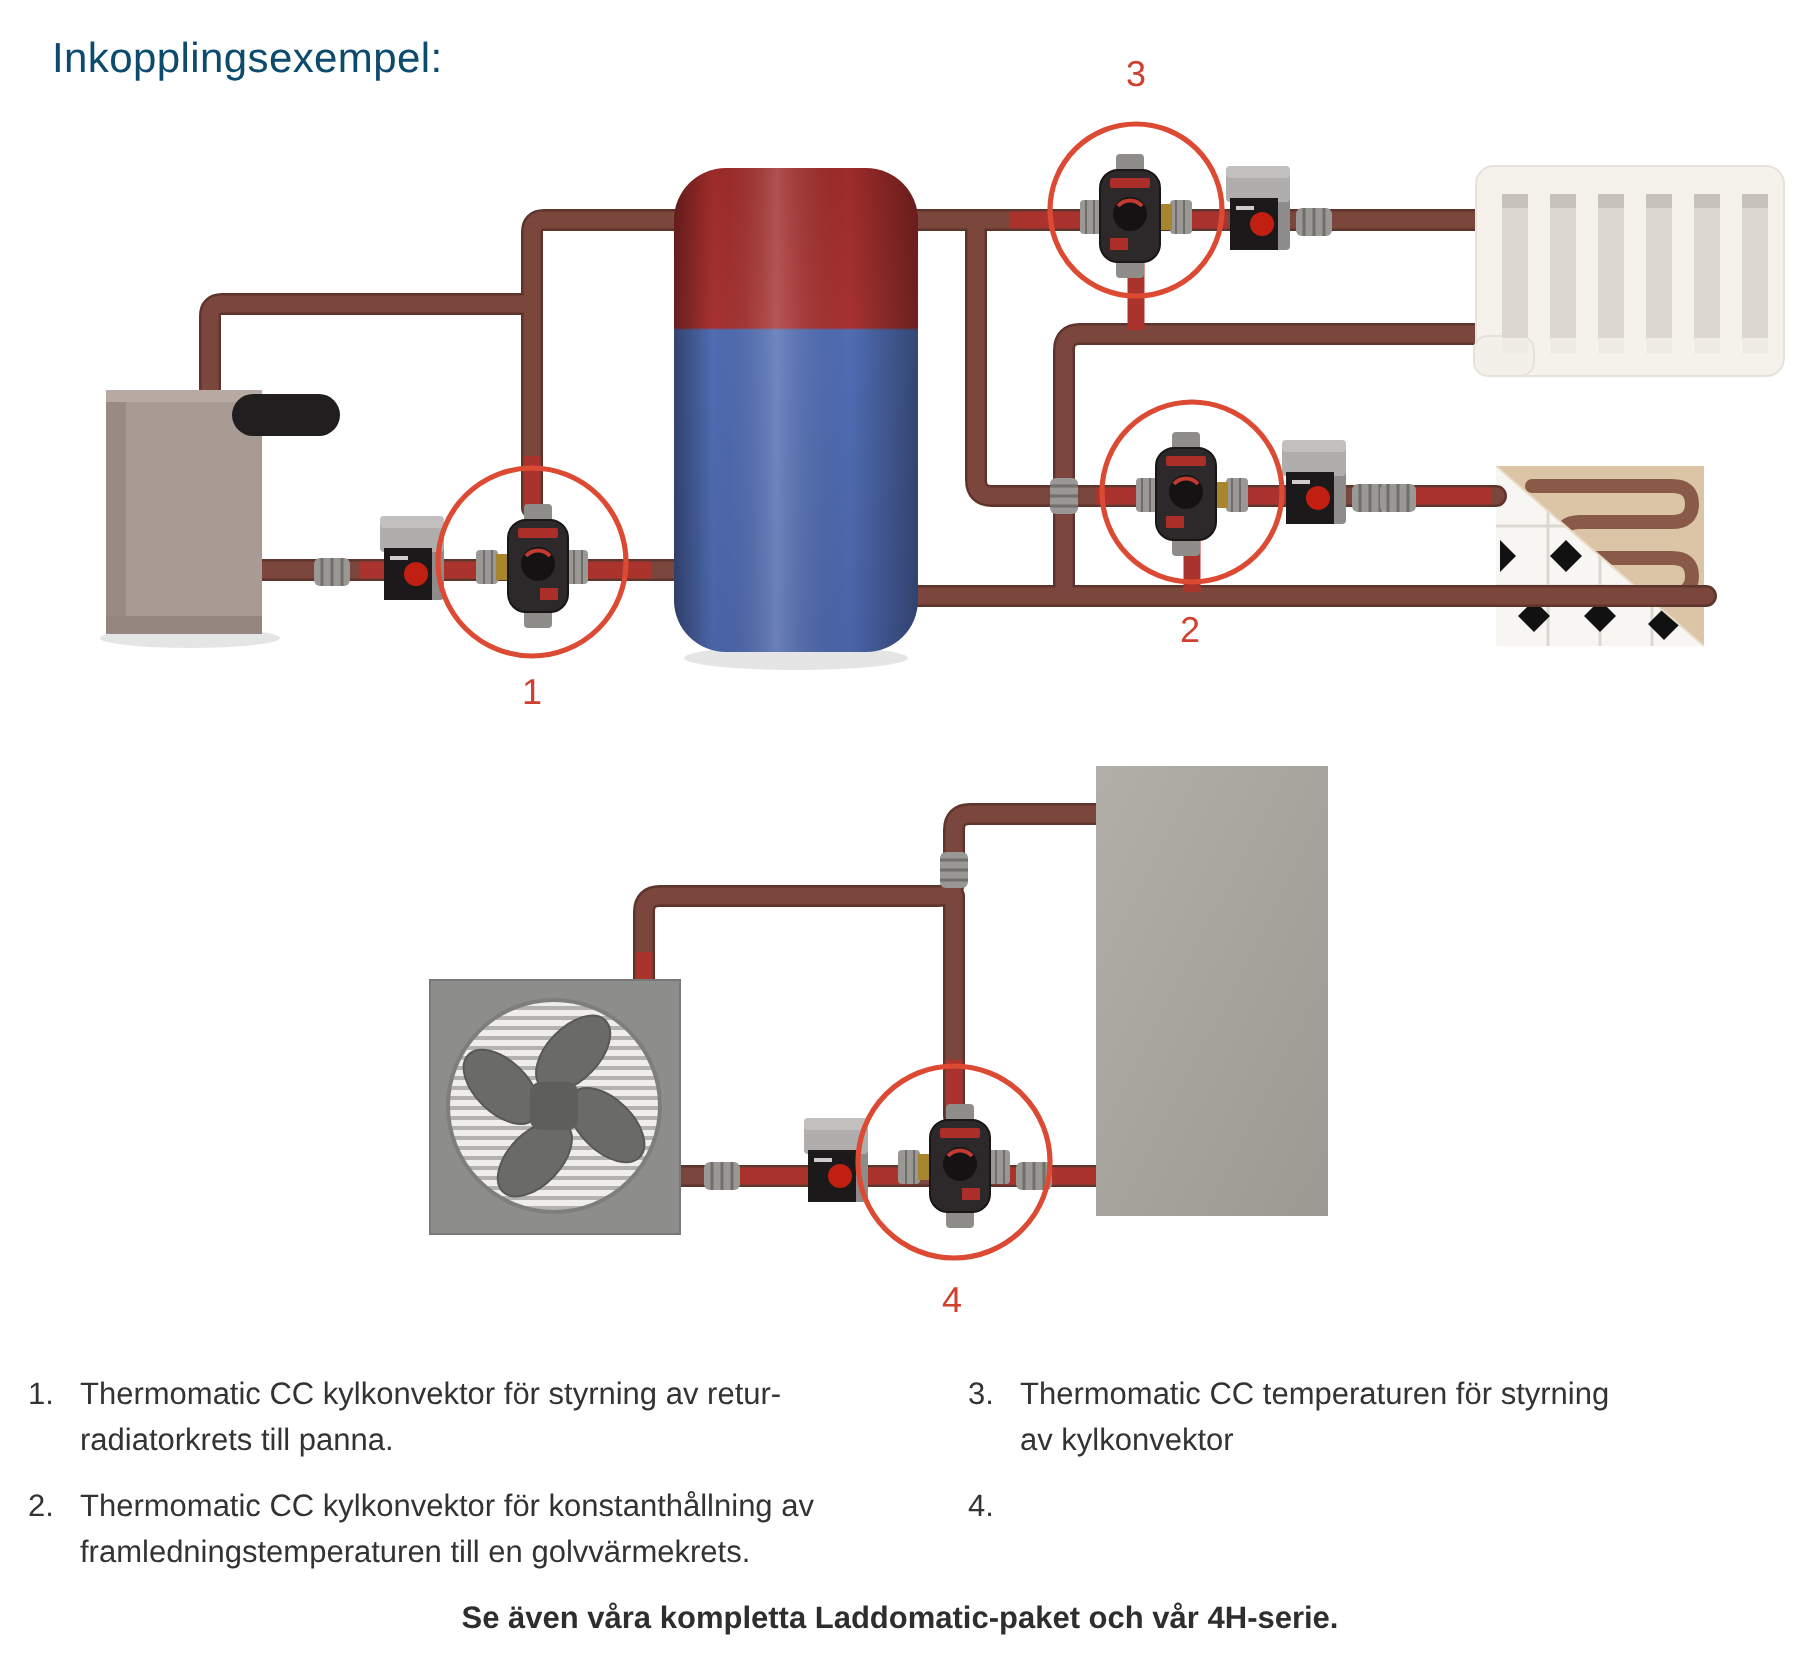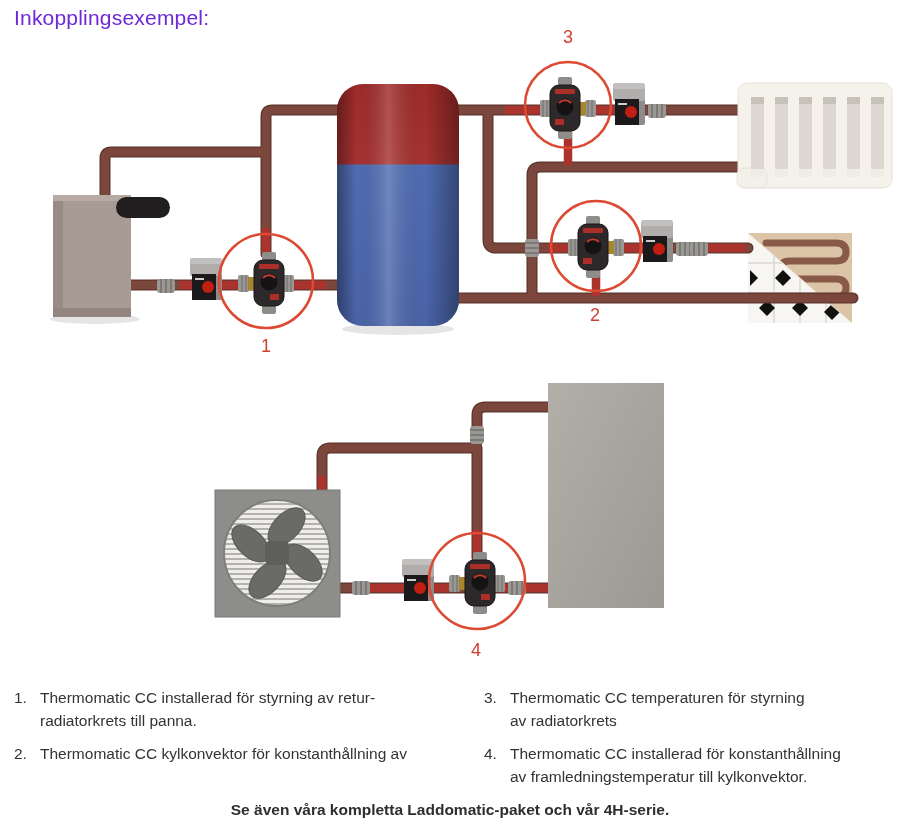--- a/index.html
+++ b/index.html
@@ -1,22 +1,22 @@
 <!DOCTYPE html>
 <html><head>
 <meta charset="utf-8">
 <style>
   html,body{margin:0;padding:0;background:#ffffff;}
   .page{
     position:relative;width:900px;height:830px;background:#ffffff;overflow:hidden;
     font-family:"Liberation Sans",sans-serif;color:#3b3b3b;
   }
   .title{
-    position:absolute;left:14px;top:6px;margin:0;
-    font-size:21px;font-weight:500;color:#6d28d9;letter-spacing:.2px;
+    position:absolute;left:14px;top:6px;margin:12px;
+    font-size:21px;font-weight:500;color:#0c4a6e;letter-spacing:.2px;
   }
   .diagram{position:absolute;left:0;top:0;width:900px;height:685px;}
   .pipe-outline{fill:none;stroke:#5e352c;stroke-width:11;stroke-linecap:round;}
   .pipe{fill:none;stroke:#7b463c;stroke-width:8.5;stroke-linecap:round;}
   .pipe-red{fill:none;stroke:#ab332d;stroke-width:8.5;stroke-linecap:butt;}
   .ring{fill:none;stroke:#dd4a33;stroke-width:2.6;}
   .callout{
     position:absolute;transform:translateX(-50%);
     font-size:18px;color:#d0402f;font-weight:400;
   }
@@ -225,44 +225,41 @@
   <span class="callout" style="left:266px;top:336px;">1</span>
   <span class="callout" style="left:595px;top:305px;">2</span>
   <span class="callout" style="left:568px;top:27px;">3</span>
   <span class="callout" style="left:476px;top:640px;">4</span>
 
   <div class="legend">
     <div class="legend-col left">
       <div class="legend-item">
         <span class="legend-num">1.</span>
         <span>
-          <div>Thermomatic CC installerad för styrning av retur-</div>
+          <div>Thermomatic CC kylkonvektor för styrning av retur-</div>
           <div>radiatorkrets till panna.</div>
         </span>
       </div>
       <div class="legend-item">
         <span class="legend-num">2.</span>
         <span>
           <div>Thermomatic CC kylkonvektor för konstanthållning av</div>
+          <div>framledningstemperaturen till en golvvärmekrets.</div>
         </span>
       </div>
     </div>
     <div class="legend-col right">
       <div class="legend-item">
         <span class="legend-num">3.</span>
         <span>
           <div>Thermomatic CC temperaturen för styrning</div>
-          <div>av radiatorkrets</div>
+          <div>av kylkonvektor</div>
         </span>
       </div>
       <div class="legend-item">
         <span class="legend-num">4.</span>
-        <span>
-          <div>Thermomatic CC installerad för konstanthållning</div>
-          <div>av framledningstemperatur till kylkonvektor.</div>
-        </span>
       </div>
     </div>
   </div>
 
   <div class="footer">Se även våra kompletta Laddomatic-paket och vår 4H-serie.</div>
 
 </div>
 
 </body></html>

